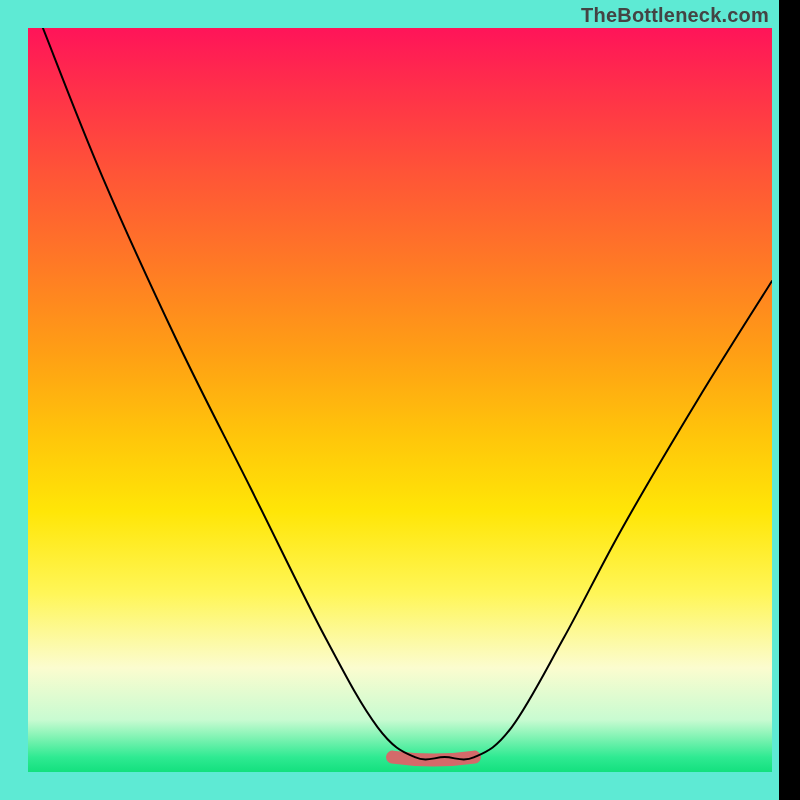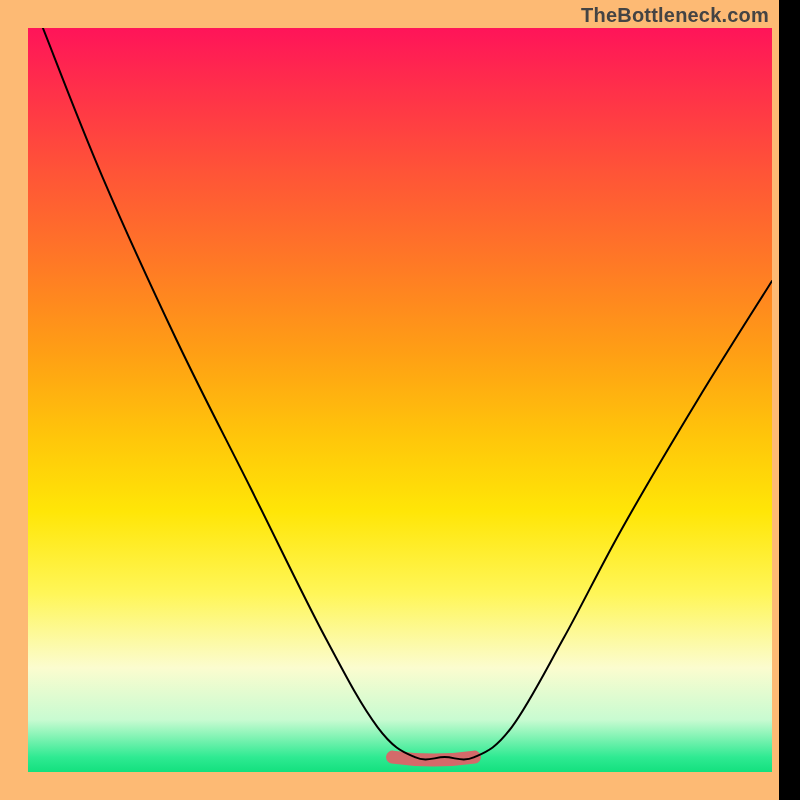--- a/index.html
+++ b/index.html
@@ -8,21 +8,21 @@
     width: 800px;
     height: 800px;
     background: #000;
     overflow: hidden;
     font-family: Arial, Helvetica, sans-serif;
   }
   .frame {
     position: relative;
     width: 779px;
     height: 800px;
-    background: #fdba74;
+    background: #5eead4;
   }
   .watermark {
     position: absolute;
     top: 4px;
     right: 10px;
     color: #444;
     font-size: 20px;
     font-weight: 600;
     letter-spacing: 0.2px;
     z-index: 30;

